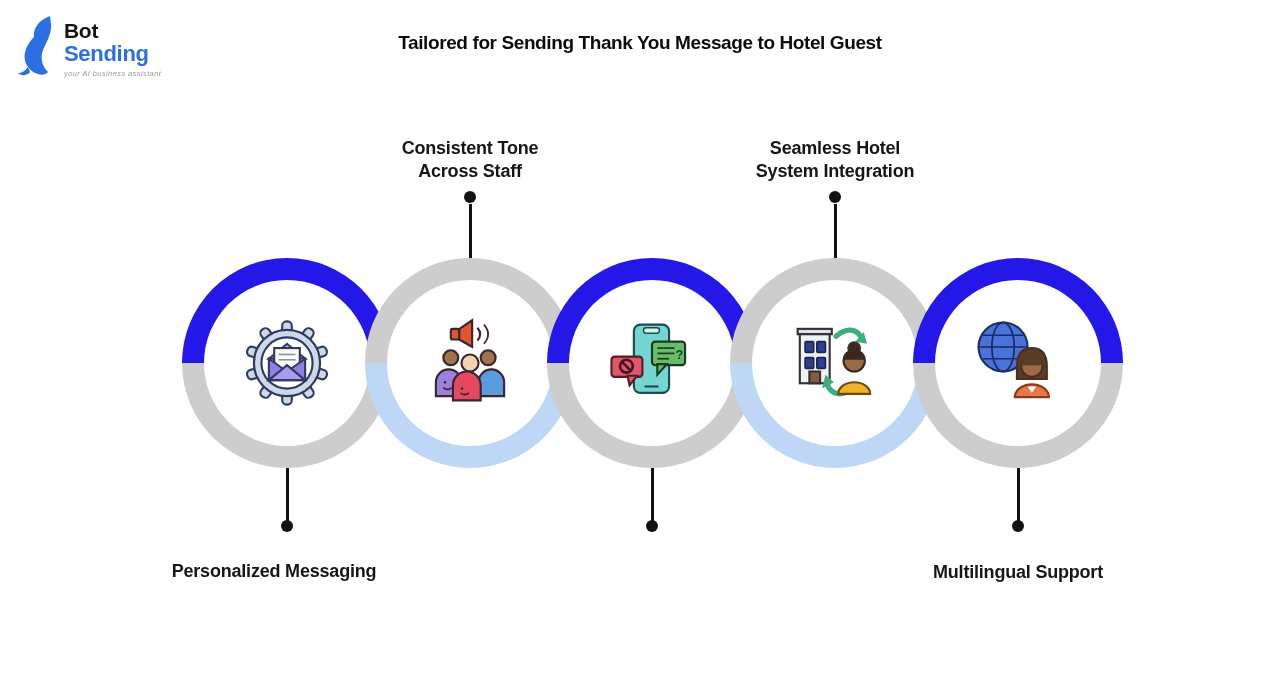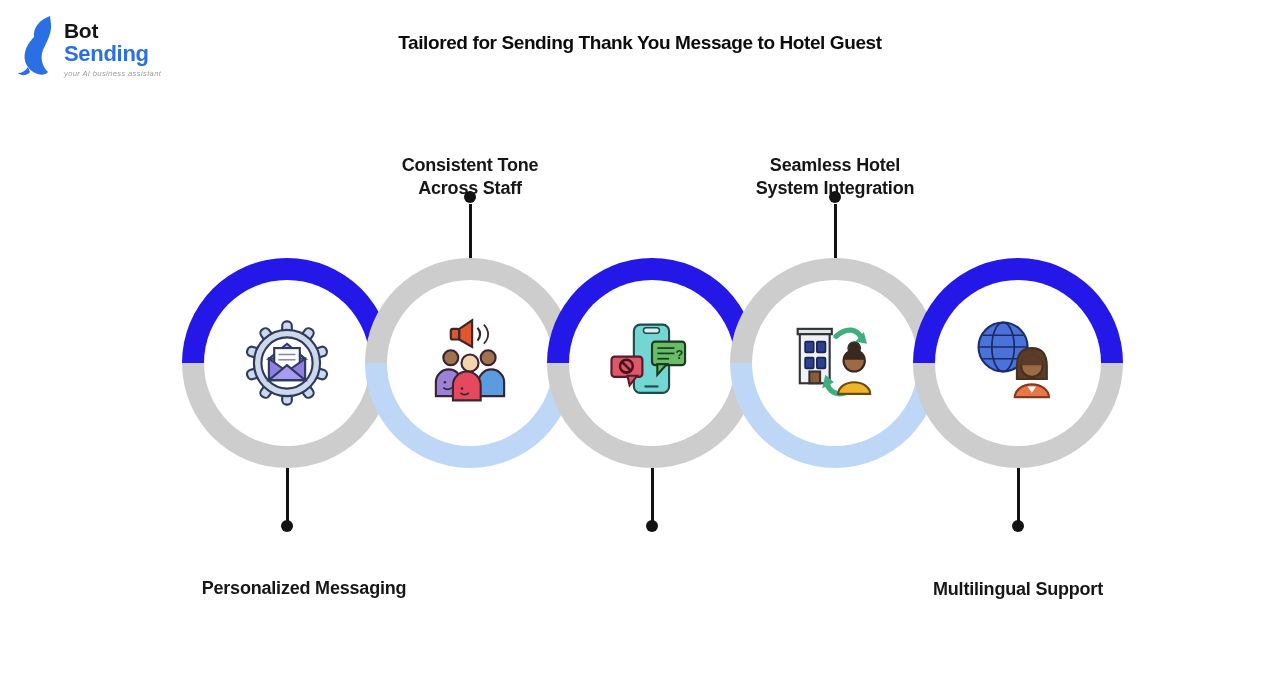--- a/index.html
+++ b/index.html
@@ -30,23 +30,23 @@
   .connector{position:absolute;width:3px;height:54px;background:#121212;}
   .dot{position:absolute;width:12px;height:12px;border-radius:50%;background:#121212;}
   .c1{left:285.5px;top:468px;} .d1{left:281px;top:520px;}
   .c2{left:468.5px;top:204px;} .d2{left:464px;top:191px;}
   .c3{left:650.5px;top:468px;} .d3{left:646px;top:520px;}
   .c4{left:833.5px;top:204px;} .d4{left:829px;top:191px;}
   .c5{left:1016.5px;top:468px;} .d5{left:1012px;top:520px;}
   
   .step-label{
     position:absolute;width:260px;text-align:center;font-size:18px;font-weight:700;
-    color:#161616;line-height:1.3;white-space:pre-line;letter-spacing:-0.2px;margin-top:17px;
-  }
-  .l1{left:174px;top:560px;}
+    color:#161616;line-height:1.3;white-space:pre-line;letter-spacing:-0.2px;
+  }
+  .l1{left:144px;top:560px;}
   .l2{left:340px;top:137px;}
   .l3{left:522px;top:560px;}
   .l4{left:705px;top:137px;}
   .l5{left:888px;top:561px;}
 </style>
 </head>
 <body>
 
 <div class="canvas">
 

